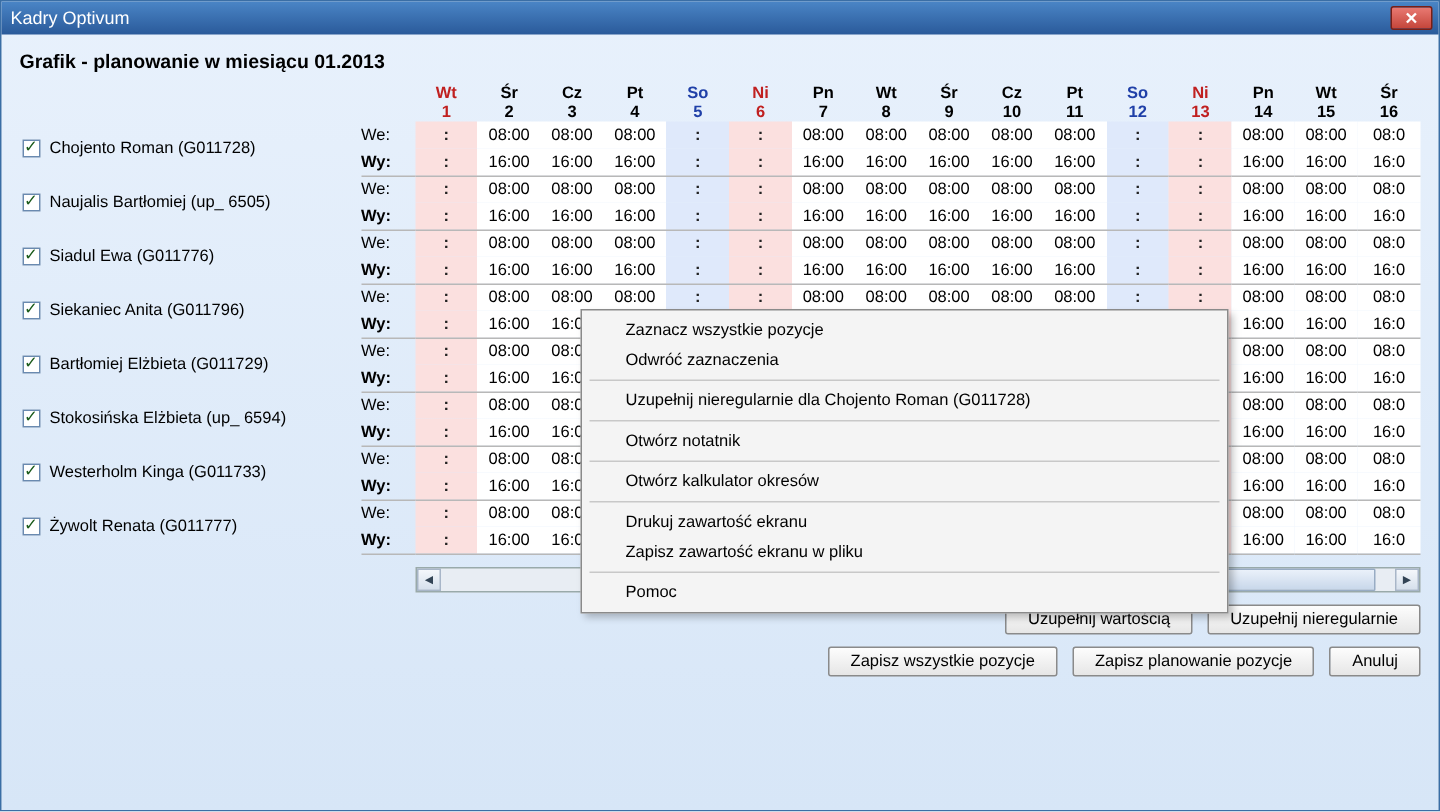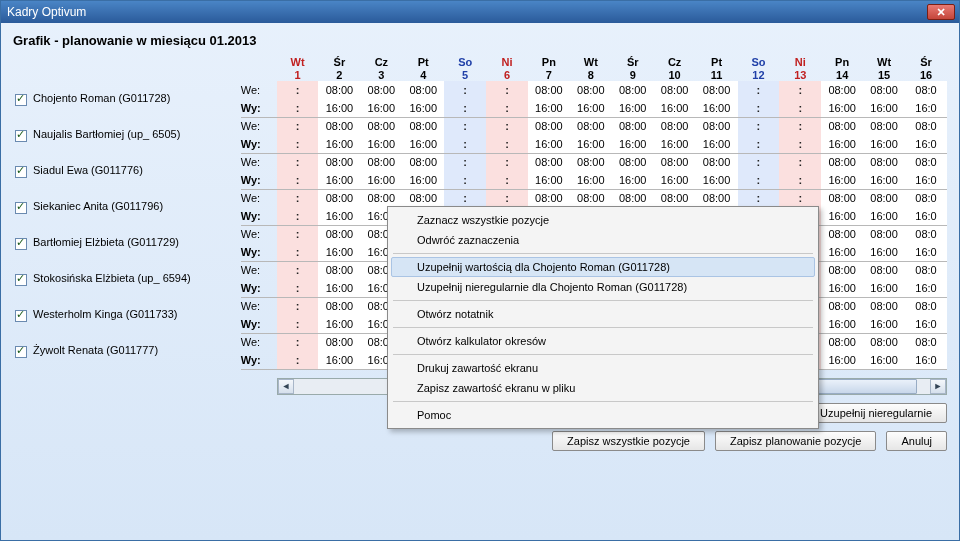--- a/index.html
+++ b/index.html
@@ -563,21 +563,20 @@
               <td class="val wkday">16:00</td>
               <td class="val wkday">16:0</td>
             </tr>
           </tbody>
       </table>
 
       <div class="ctx" id="ctx">
           <div class="item">Zaznacz wszystkie pozycje</div>
           <div class="item">Odwróć zaznaczenia</div>
           <div class="sep"></div>
-          <div class="item hl">Uzupełnij wartością dla Chojento Roman (G011728)</div>
           <div class="item">Uzupełnij nieregularnie dla Chojento Roman (G011728)</div>
           <div class="sep"></div>
           <div class="item">Otwórz notatnik</div>
           <div class="sep"></div>
           <div class="item">Otwórz kalkulator okresów</div>
           <div class="sep"></div>
           <div class="item">Drukuj zawartość ekranu</div>
           <div class="item">Zapisz zawartość ekranu w pliku</div>
           <div class="sep"></div>
           <div class="item">Pomoc</div>

